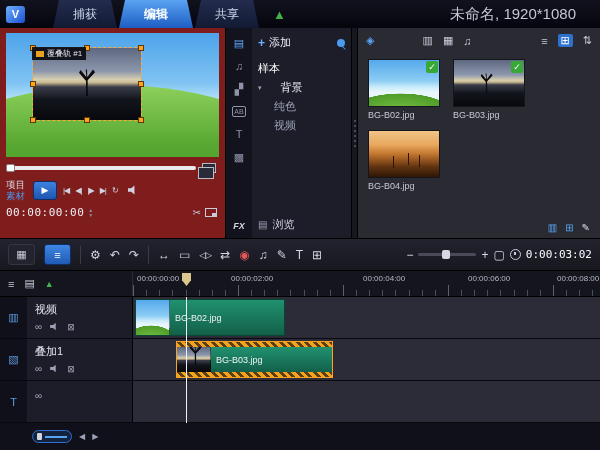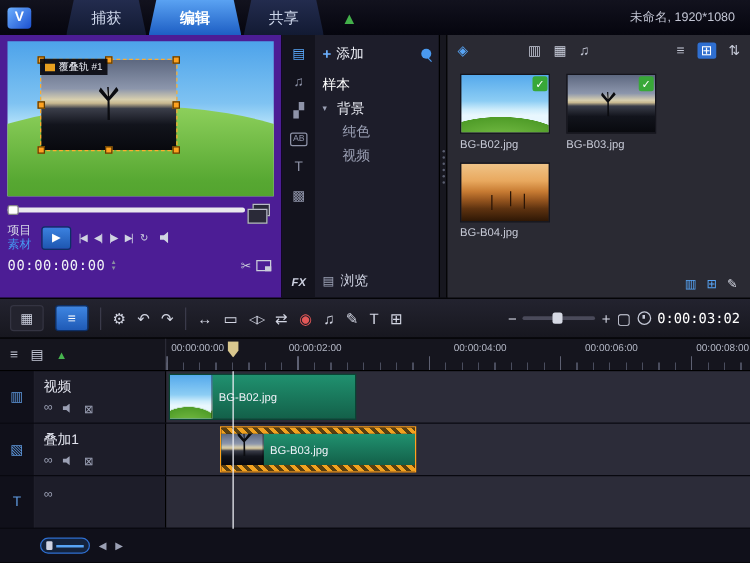--- a/index.html
+++ b/index.html
@@ -9,27 +9,27 @@
   button{font-family:inherit;border:none;cursor:pointer;background:none;color:inherit}
 
   
   .titlebar{height:28px;display:flex;align-items:center;background:linear-gradient(#12121e,#05050e);padding-left:6px}
   .logo{width:19px;height:17px;border-radius:3px;background:linear-gradient(135deg,#6db0ff,#1b4fd0);color:#fff;font-weight:bold;font-size:11px;display:flex;align-items:center;justify-content:center;margin-right:12px}
   .menus{display:flex;gap:18px;font-size:11px;color:#d8dae6}
   .tabs{display:flex;margin-left:16px;height:28px}
   .tab{width:64px;text-align:center;line-height:28px;font-size:12px;color:#cdd6ea;background:linear-gradient(#232c4e,#121a33);margin-right:2px;clip-path:polygon(6px 0,calc(100% - 6px) 0,100% 100%,0 100%)}
   .tab.active{width:74px;background:linear-gradient(#5aa2f2,#1d5ec4);color:#fff;font-weight:bold}
   .share-arrow{color:#43b04a;font-size:13px;margin-left:12px}
-  .project-info{font-size:10px;color:#c3c6d4;margin-right:12px}
+  .project-info{font-size:15px;color:#c3c6d4;margin-right:24px}
 
   
   .main{display:flex;height:210px}
 
   
-  .preview-panel{width:226px;background:#4c1d95;border-right:1px solid #000;padding:5px 6px 0;display:flex;flex-direction:column}
+  .preview-panel{width:226px;background:#7f1d1d;border-right:1px solid #000;padding:5px 6px 0;display:flex;flex-direction:column}
   .viewport{height:124px;position:relative;overflow:hidden;background:linear-gradient(180deg,#4da3ea 0%,#7fc3f2 40%,#b8e4fa 55%,#dcf3fd 64%)}
   .hill{position:absolute;left:-35%;bottom:-62%;width:170%;height:120%;border-radius:50%;background:linear-gradient(180deg,#8ed05c 0%,#57a832 40%,#3c8a1e 100%)}
   .overlay-clip{position:absolute;left:27px;top:15px;width:108px;height:72px;outline:1px dashed #ffab2e;background:linear-gradient(180deg,#5d6880 0%,#8c96ac 32%,#d8cfae 44%,#c8b890 48%,#3a3d49 54%,#12141c 72%,#08090e 100%)}
   .ov-tree{position:absolute;left:46px;bottom:24px;width:16px;height:27px;background:#0b0c10;clip-path:polygon(44% 100%,56% 100%,54% 42%,100% 12%,88% 2%,52% 30%,50% 2%,42% 2%,46% 30%,10% 4%,0 14%,44% 44%)}
   .hd{position:absolute;width:6px;height:6px;background:#ffa21f;border:1px solid #5e3a00}
   .hd.tl{left:-3px;top:-3px}.hd.tm{left:calc(50% - 3px);top:-3px}.hd.tr{right:-3px;top:-3px}
   .hd.lm{left:-3px;top:calc(50% - 3px)}.hd.rm{right:-3px;top:calc(50% - 3px)}
   .hd.bl{left:-3px;bottom:-3px}.hd.bm{left:calc(50% - 3px);bottom:-3px}.hd.br{right:-3px;bottom:-3px}
   .ov-label{position:absolute;left:-1px;top:-1px;display:flex;align-items:center;gap:3px;background:rgba(8,8,14,.9);color:#e8eaf2;font-size:8px;padding:1px 4px;white-space:nowrap}
   .ov-label .ic{width:8px;height:6px;background:#e8a020;display:inline-block}
@@ -58,21 +58,21 @@
   .cat.active{color:#57a4f5}
   .cat.ab{font-size:7px;border:1px solid #8e93a8;padding:0 1px;border-radius:2px;line-height:9px}
   .cat.fx{margin-top:auto;font-size:9px;font-style:italic;font-weight:bold;color:#cfd3e2}
   .tree{flex:1;display:flex;flex-direction:column;padding:7px 6px 6px}
   .tree-head{display:flex;align-items:center;font-size:11px;color:#eceef5}
   .tree-head .plus{color:#6db1ff;font-weight:bold;margin-right:4px;font-size:12px}
   .pin{margin-left:auto;width:8px;height:8px;border-radius:50%;background:#4a9af0;position:relative}
   .pin::after{content:"";position:absolute;left:6px;top:6px;width:1px;height:5px;background:#4a9af0;transform:rotate(-45deg)}
   .tree-items{margin-top:9px;font-size:11px;line-height:19px;color:#9ba0b4}
   .ti-root{color:#fff;cursor:pointer}
-  .ti-group{color:#e7e9f0;display:flex;gap:8px;cursor:pointer}
+  .ti-group{color:#e7e9f0;display:flex;gap:19px;cursor:pointer}
   .ti-group .arr{font-size:7px;color:#9ba0b4}
   .ti-child{padding-left:16px;cursor:pointer}
   .browse{margin-top:auto;display:flex;align-items:center;gap:5px;font-size:11px;color:#cfd3e2;cursor:pointer}
   .browse .bic{font-size:10px;color:#9ba0b4}
 
   
   .vdivider{width:6px;background:#17171f;border-right:1px solid #000;display:flex;flex-direction:column;justify-content:center;align-items:center;gap:3px;cursor:col-resize}
   .vdivider i{width:2px;height:2px;background:#5a5e70;border-radius:50%}
 
   

